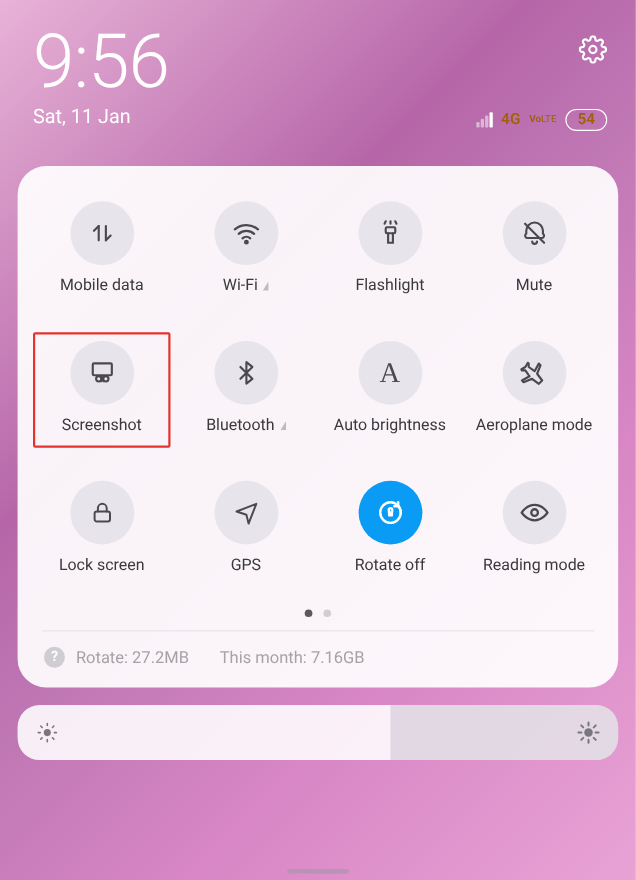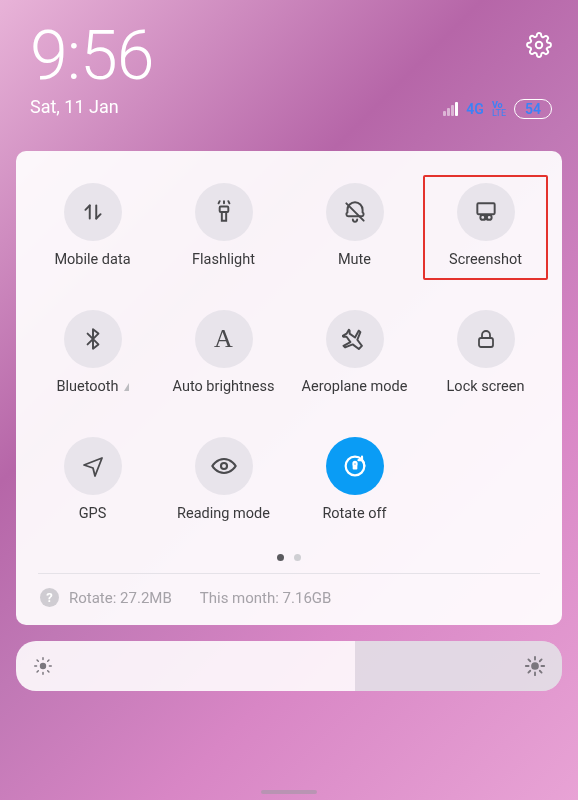--- a/index.html
+++ b/index.html
@@ -11,33 +11,33 @@
 }
 .header {
   padding: 22px 26px 10px 30px;
   color: #fff;
 }
 .time-row { display: flex; align-items: flex-start; justify-content: space-between; }
 .time { font-size: 68px; font-weight: 300; letter-spacing: -1px; line-height: 1; }
 .gear { width: 26px; height: 26px; margin-top: 10px; }
 .date { font-size: 18px; font-weight: 400; margin-top: 6px; }
 .status-row { display: flex; justify-content: flex-end; align-items: center; gap: 8px; margin-top: -18px; }
-.status-row span { font-size: 14px; font-weight: 600; color: #3b82f6; }
-.volte { font-size: 10px; line-height: 0.9; display: inline-flex; flex-direction: column; }
+.status-row span { font-size: 14px; font-weight: 600; color: #a16207; }
+.volte { font-size: 10px; line-height: 0.9; display: inline-flex; flex-direction: row; }
 .battery-pill {
   border: 1.5px solid #fff; border-radius: 12px; padding: 1px 10px; font-size: 13px; font-weight: 500;
 }
 .signal { display: inline-flex; align-items: flex-end; gap: 1px; }
 .signal i { width: 3px; background: rgba(255,255,255,.5); border-radius: 1px; }
 .signal i:nth-child(1){height:5px} .signal i:nth-child(2){height:8px}
 .signal i:nth-child(3){height:11px} .signal i:nth-child(4){height:14px;background:#fff}
 .panel {
   margin: 22px 16px 0 16px;
   background: rgba(255,255,255,0.92);
-  border-radius: 10px;
+  border-radius: 26px;
   padding: 24px 14px 16px 14px;
 }
 .grid { display: grid; grid-template-columns: repeat(4, 1fr); gap: 22px 6px; }
 .tile {
   display: flex; flex-direction: column; align-items: center;
   border: 2px solid transparent; border-radius: 2px; padding: 6px 2px 10px 2px;
 }
 .tile.highlight { border-color: #e4322d; }
 .circle {
   width: 58px; height: 58px; border-radius: 50%;
@@ -107,20 +107,34 @@
             <path d="M15 6v12"></path>
             <path d="M19 14l-4 4"></path>
           </svg>
         </div>
       <div class="label-row">
           <span class="tlabel">Mobile data</span>
         </div>
     </div>
     <div class="tile">
       <div class="circle">
+          <svg width="28" height="28" viewBox="0 0 24 24" fill="none" stroke="currentColor" stroke-width="1.8" stroke-linecap="round">
+            <path d="M3 9a14 14 0 0 1 18 0"></path>
+            <path d="M6 12.5a9 9 0 0 1 12 0"></path>
+            <path d="M9 16a4.5 4.5 0 0 1 6 0"></path>
+            <circle cx="12" cy="19" r="1" fill="currentColor"></circle>
+          </svg>
+        </div>
+      <div class="label-row">
+          <span class="tlabel">Wi-Fi</span>
+          <span class="tri"></span>
+        </div>
+    </div>
+    <div class="tile">
+      <div class="circle">
           <svg width="26" height="26" viewBox="0 0 24 24" fill="none" stroke="currentColor" stroke-width="1.8" stroke-linecap="round">
             <rect x="8" y="7" width="8" height="5" rx="1"></rect>
             <path d="M10 12v8h4v-8"></path>
             <path d="M7 4l1-2M12 2v2M17 4l-1-2"></path>
           </svg>
         </div>
       <div class="label-row">
           <span class="tlabel">Flashlight</span>
         </div>
     </div>
@@ -192,45 +206,45 @@
         </div>
     </div>
     <div class="tile">
       <div class="circle">
           <svg width="24" height="24" viewBox="0 0 24 24" fill="none" stroke="currentColor" stroke-width="1.8" stroke-linecap="round" stroke-linejoin="round">
             <path d="M3 11l18-7-7 18-2-8-9-3z"></path>
           </svg>
         </div>
       <div class="label-row">
           <span class="tlabel">GPS</span>
-        </div>
-    </div>
-    <div class="tile">
-      <div class="circle">
-          <svg width="28" height="28" viewBox="0 0 24 24" fill="none" stroke="currentColor" stroke-width="1.8" stroke-linecap="round">
-            <path d="M2 12s3.5-6 10-6 10 6 10 6-3.5 6-10 6S2 12 2 12z"></path>
-            <circle cx="12" cy="12" r="2.6"></circle>
-          </svg>
-        </div>
-      <div class="label-row">
-          <span class="tlabel">Reading mode</span>
         </div>
     </div>
     <div class="tile">
       <div class="circle active">
           <svg width="28" height="28" viewBox="0 0 24 24" fill="none" stroke="currentColor" stroke-width="1.9" stroke-linecap="round">
             <circle cx="12" cy="12" r="8"></circle>
             <path d="M20 12a8 8 0 0 0-2.3-5.6"></path>
             <path d="M18 4v3h-3"></path>
             <rect x="10" y="11" width="4" height="4" rx="0.7" fill="currentColor" stroke="none"></rect>
             <path d="M10.7 11V9.8a1.3 1.3 0 0 1 2.6 0V11"></path>
           </svg>
         </div>
       <div class="label-row">
           <span class="tlabel">Rotate off</span>
+        </div>
+    </div>
+    <div class="tile">
+      <div class="circle">
+          <svg width="28" height="28" viewBox="0 0 24 24" fill="none" stroke="currentColor" stroke-width="1.8" stroke-linecap="round">
+            <path d="M2 12s3.5-6 10-6 10 6 10 6-3.5 6-10 6S2 12 2 12z"></path>
+            <circle cx="12" cy="12" r="2.6"></circle>
+          </svg>
+        </div>
+      <div class="label-row">
+          <span class="tlabel">Reading mode</span>
         </div>
     </div>
   </div>
 
   <div class="pager">
     <div class="dot active"></div>
     <div class="dot"></div>
   </div>
   <div class="divider"></div>
   <div class="usage">

